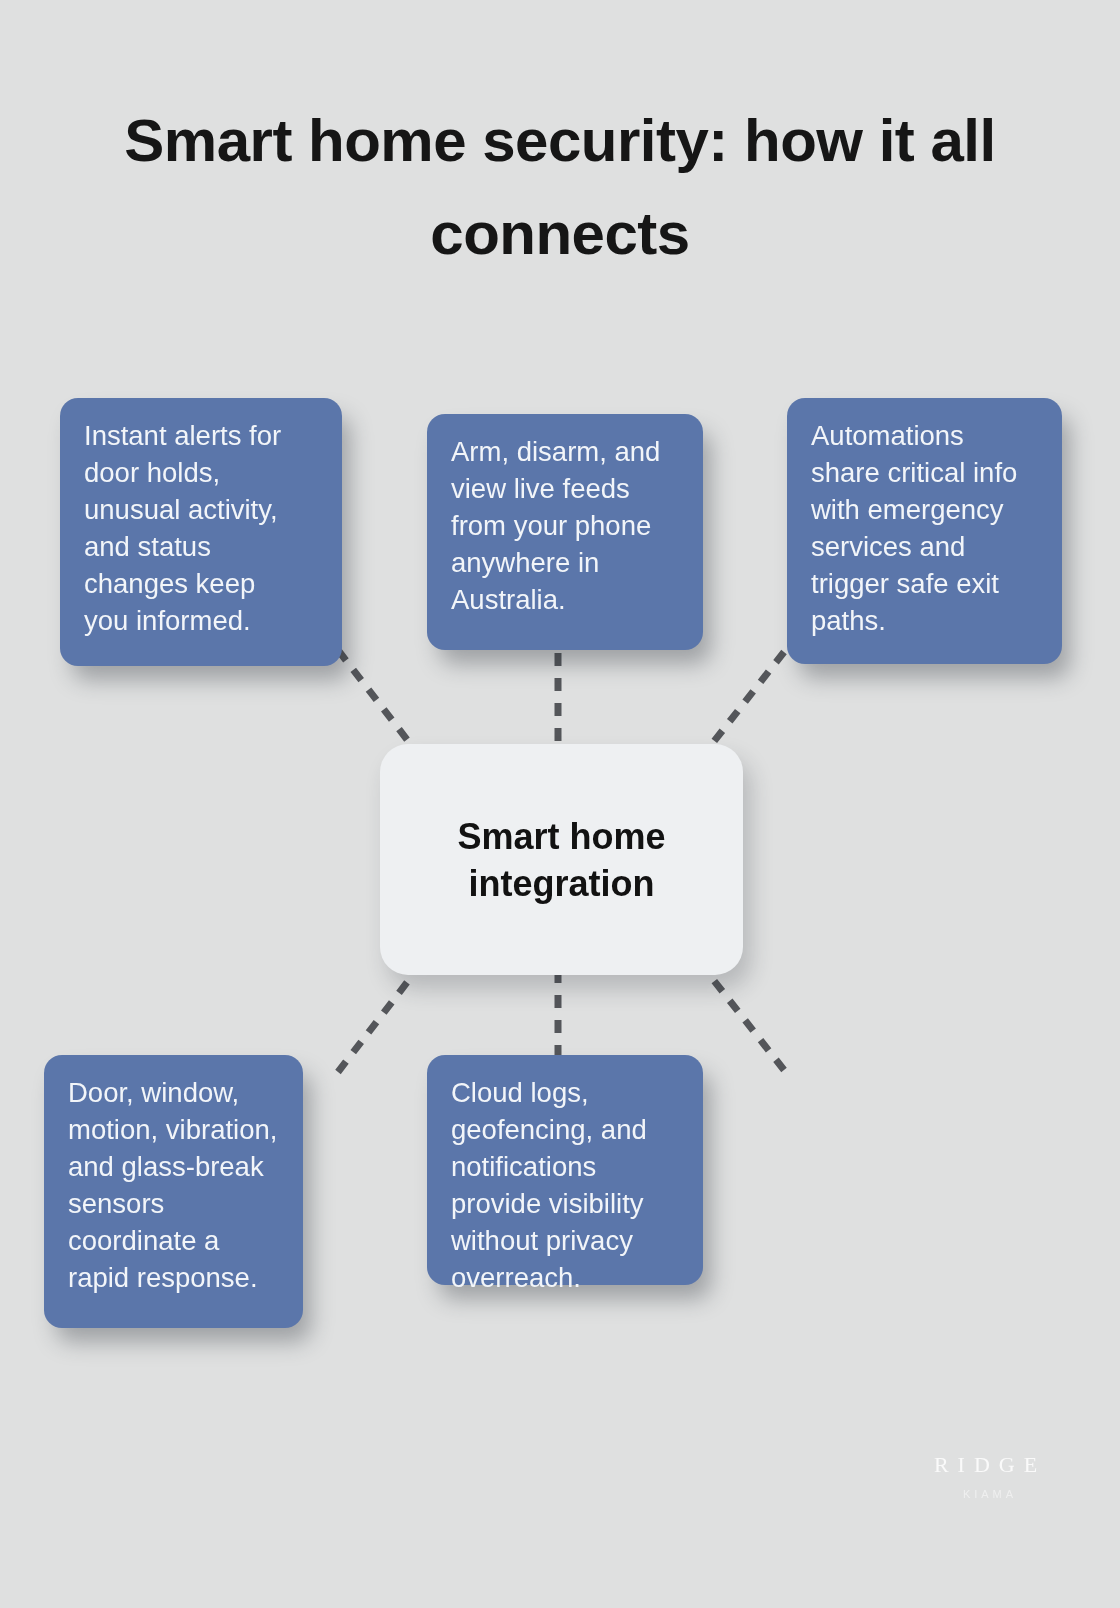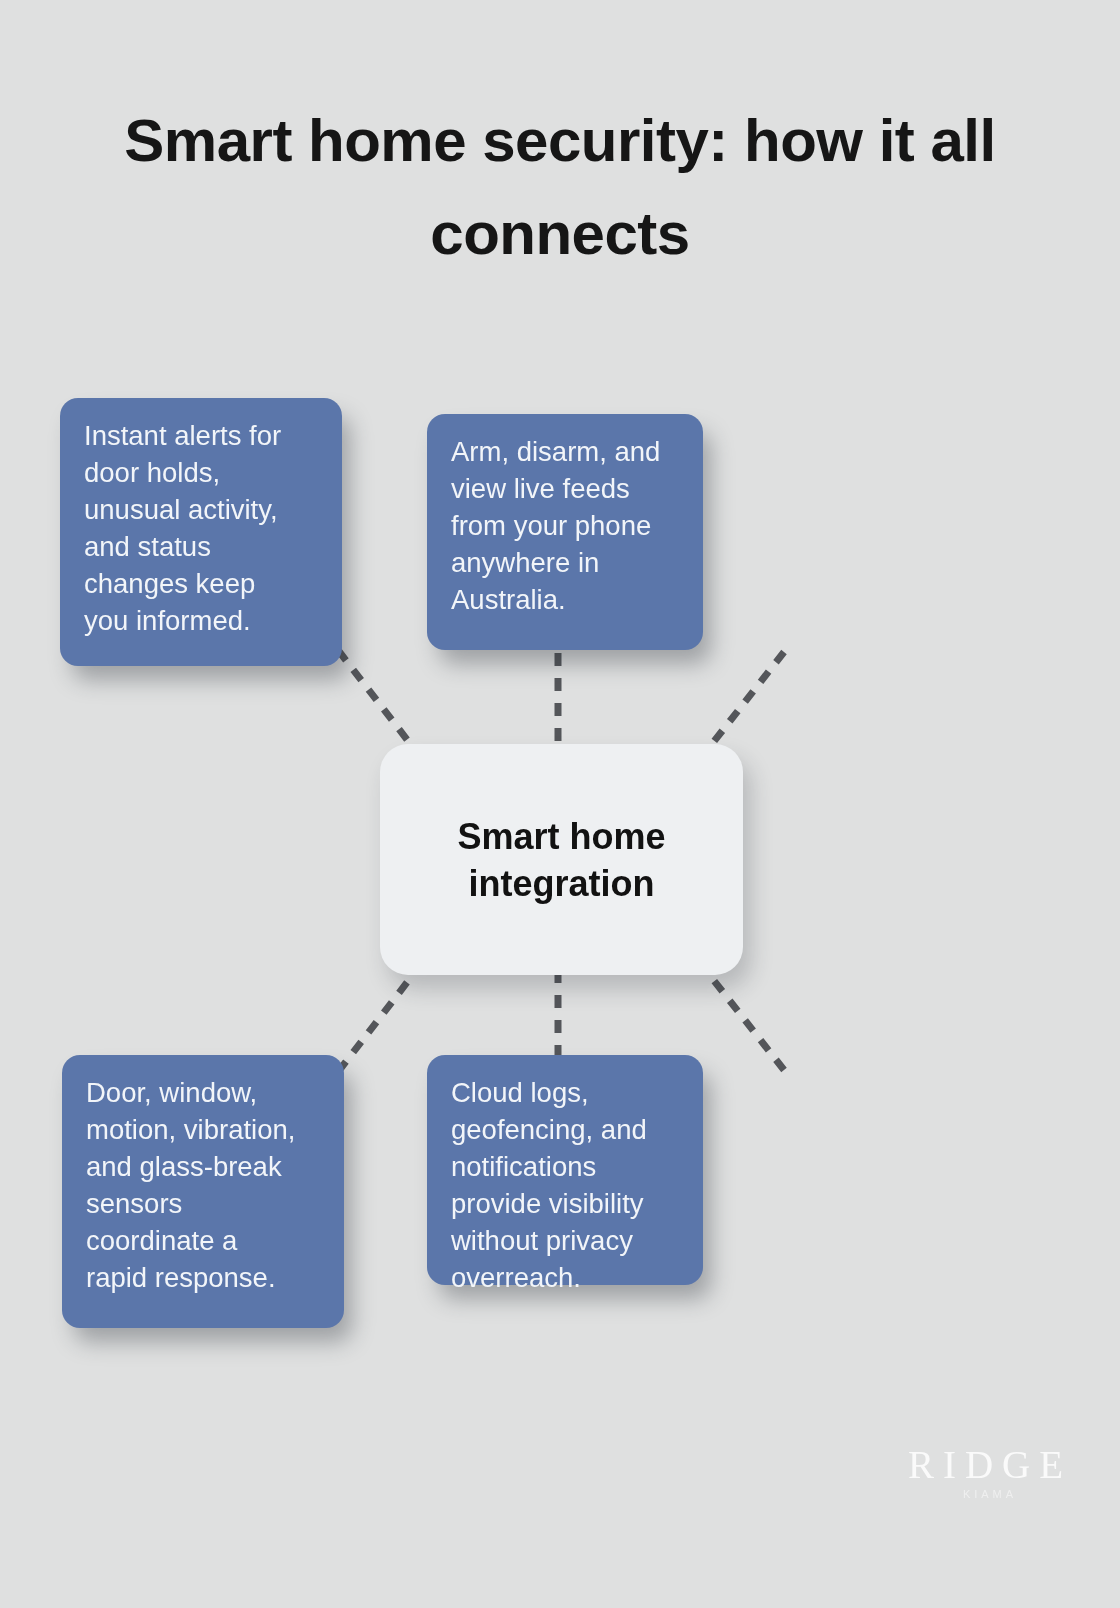--- a/index.html
+++ b/index.html
@@ -51,21 +51,21 @@
   }
   .card-text{
     font-size:27.5px;
     line-height:37px;
     white-space:pre-line;
   }
 
   .card-tl{left:60px;  top:398px;  width:282px; height:268px;}
   .card-tc{left:427px; top:414px;  width:276px; height:236px;}
   .card-tr{left:787px; top:398px;  width:275px; height:266px;}
-  .card-bl{left:62px;  top:1055px; width:282px; height:273px;}
+  .card-bl{left:44px;  top:1055px; width:259px; height:273px;}
   .card-bc{left:427px; top:1055px; width:276px; height:230px;}
   .card-br{left:787px; top:1055px; width:275px; height:308px;}
 
   .center-node{
     position:absolute;
     left:380px;top:744px;width:363px;height:231px;
     background:var(--center-bg);
     border-radius:28px;
     box-shadow:8px 14px 22px rgba(40,45,55,0.22);
     display:flex;align-items:center;justify-content:center;
@@ -80,21 +80,21 @@
   }
 
   .brand{
     position:absolute;
     left:880px;top:1448px;width:220px;
     text-align:center;
     font-family:"Liberation Serif", serif;
     color:var(--logo-text);
   }
   .brand-line1{
-    font-size:39px;
+    font-size:22px;
     letter-spacing:9px;
     opacity:0.85;
     line-height:33px;
   }
   .brand-line2{
     font-size:31px;
     letter-spacing:5px;
     opacity:0.85;
     line-height:34px;
   }
@@ -133,20 +133,28 @@
   </div>
 
   <div class="card card-tc">
     <div class="card-text">Arm, disarm, and
 view live feeds
 from your phone
 anywhere in
 Australia.</div>
   </div>
 
+  <div class="card card-tr">
+    <div class="card-text">Automations
+share critical info
+with emergency
+services and
+trigger safe exit
+paths.</div>
+  </div>
 
   <div class="center-node">
     <div class="center-node-label">Smart home
 integration</div>
   </div>
 
   <div class="card card-bl">
     <div class="card-text">Door, window,
 motion, vibration,
 and glass-break

